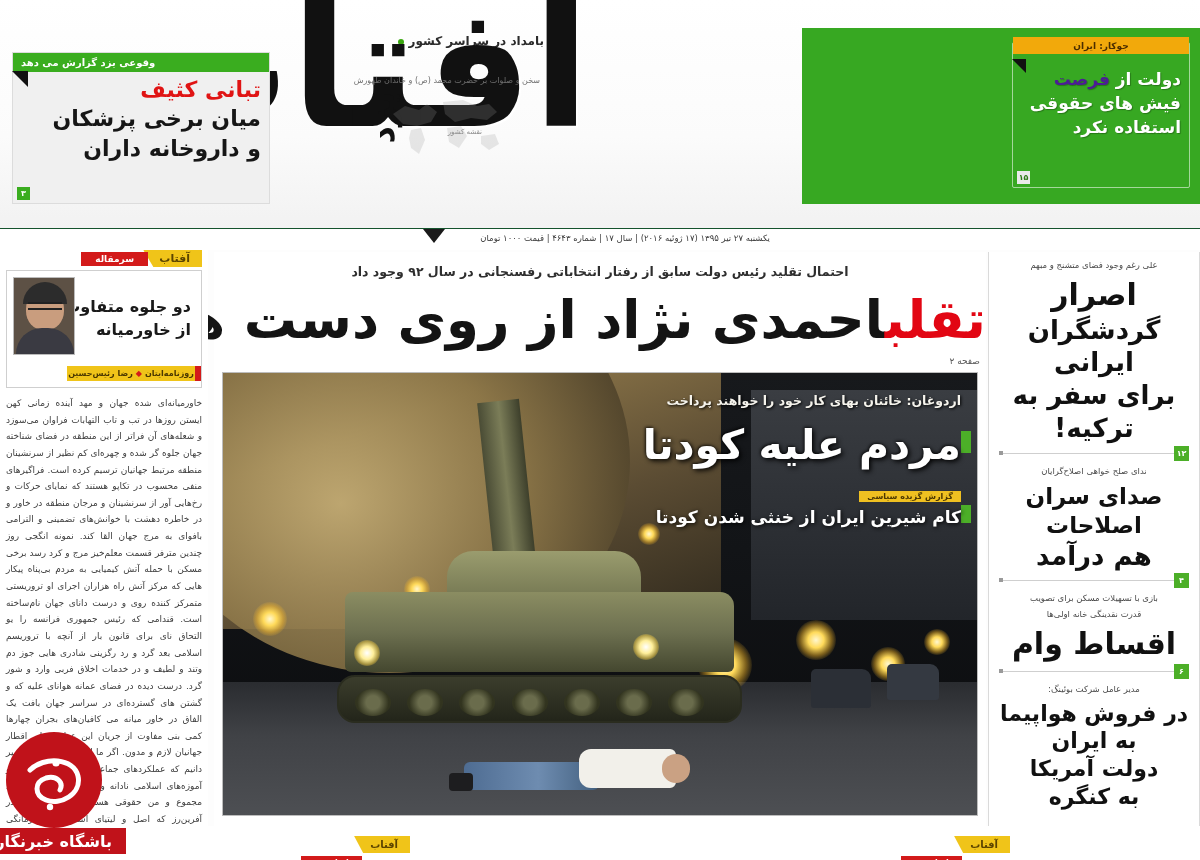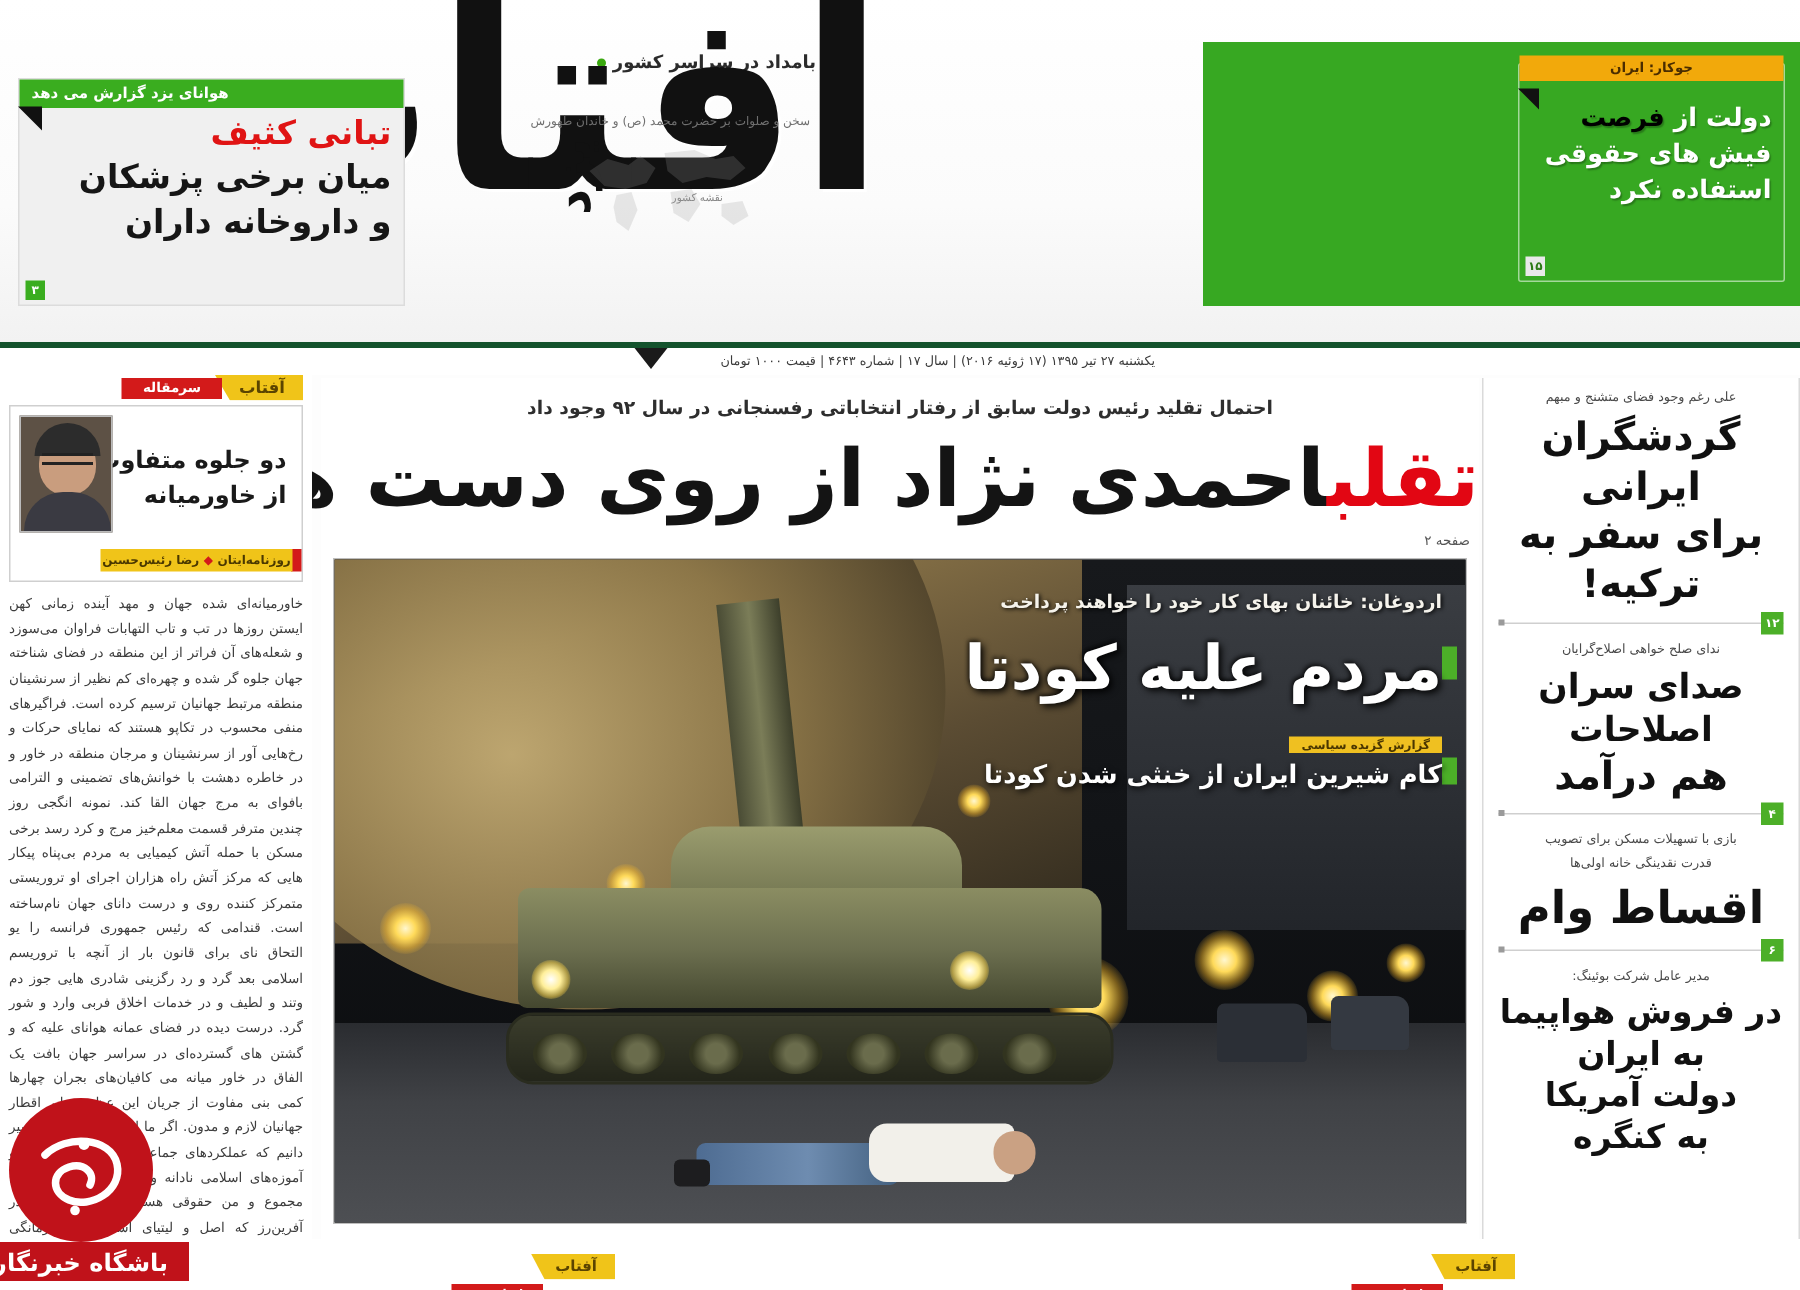--- a/index.html
+++ b/index.html
@@ -94,21 +94,21 @@
     width: 0; height: 0;
     border-top: 14px solid #111;
     border-left: 14px solid transparent;
   }
   .gbox-head {
     position: absolute; right: 8px; left: 8px; top: 24px;
     text-align: right; color: #fff;
     font-size: 17px; font-weight: bold; line-height: 1.42;
     text-shadow: 1px 1px 1px rgba(0,0,0,.28);
   }
-  .gbox-head .hl { color: #000000; }
+  .gbox-head .hl { color: #4c1d95; }
   .gbox-badge {
     position: absolute; left: 4px; bottom: 3px;
     width: 13px; height: 13px; background: #e9e9e9;
     color: #2d7a16; font-size: 8px; font-weight: bold;
     display: flex; align-items: center; justify-content: center;
   }
 
   
   .lead-left {
     position: absolute; right: 930px; top: 52px;
@@ -139,21 +139,21 @@
     position: absolute; left: 4px; bottom: 3px;
     width: 13px; height: 13px; background: #3aad1f; color: #fff;
     font-size: 8px; font-weight: bold;
     display: flex; align-items: center; justify-content: center;
   }
 
   
   .datebar {
     position: absolute; left: 0; top: 228px;
     width: 1200px; height: 22px;
-    border-top: 4px solid #14532d;
+    border-top: 1px solid #14532d;
     background: #ffffff;
   }
   .datebar-inner {
     position: absolute; right: 430px; top: 4px;
     font-size: 8.5px; color: #3b3b3b; white-space: nowrap;
     letter-spacing: .1px;
   }
   .datebar-arrow {
     position: absolute; right: 755px; top: 0;
     width: 0; height: 0;
@@ -508,41 +508,42 @@
           <div><span>دولت از </span><span class="hl">فرصت</span></div>
           <div>فیش های حقوقی</div>
           <div>استفاده نکرد</div>
         </div>
         <div class="gbox-badge">۱۵</div>
       </div>
 
     </div>
 
     <div class="lead-left">
-      <div class="lead-left-strip">هوانای یزد گزارش می دهد</div>
+      <div class="lead-left-strip">وقوعی یزد گزارش می دهد</div>
       <div class="lead-left-corner"></div>
       <div class="lead-left-head">
         <div class="hl">تبانی کثیف</div>
         <div>میان برخی پزشکان</div>
         <div>و داروخانه داران</div>
       </div>
       <div class="lead-left-badge">۳</div>
     </div>
   </div>
 
   <div class="datebar">
     <div class="datebar-arrow"></div>
     <div class="datebar-inner">یکشنبه ۲۷ تیر ۱۳۹۵ (۱۷ ژوئیه ۲۰۱۶) | سال ۱۷ | شماره ۴۶۴۳ | قیمت ۱۰۰۰ تومان</div>
   </div>
 
   <div class="col-right">
 
     <div class="r-item">
       <div class="r-kicker">علی رغم وجود فضای متشنج و مبهم</div>
       <div class="r-head">
+        <div>اصرار</div>
         <div style="font-size:26px">گردشگران ایرانی</div>
         <div style="font-size:26px">برای سفر به ترکیه!</div>
       </div>
       <div class="r-rule">
         <span class="pg">۱۲</span>
         <span class="sq"></span>
       </div>
     </div>
 
     <div class="r-item">

